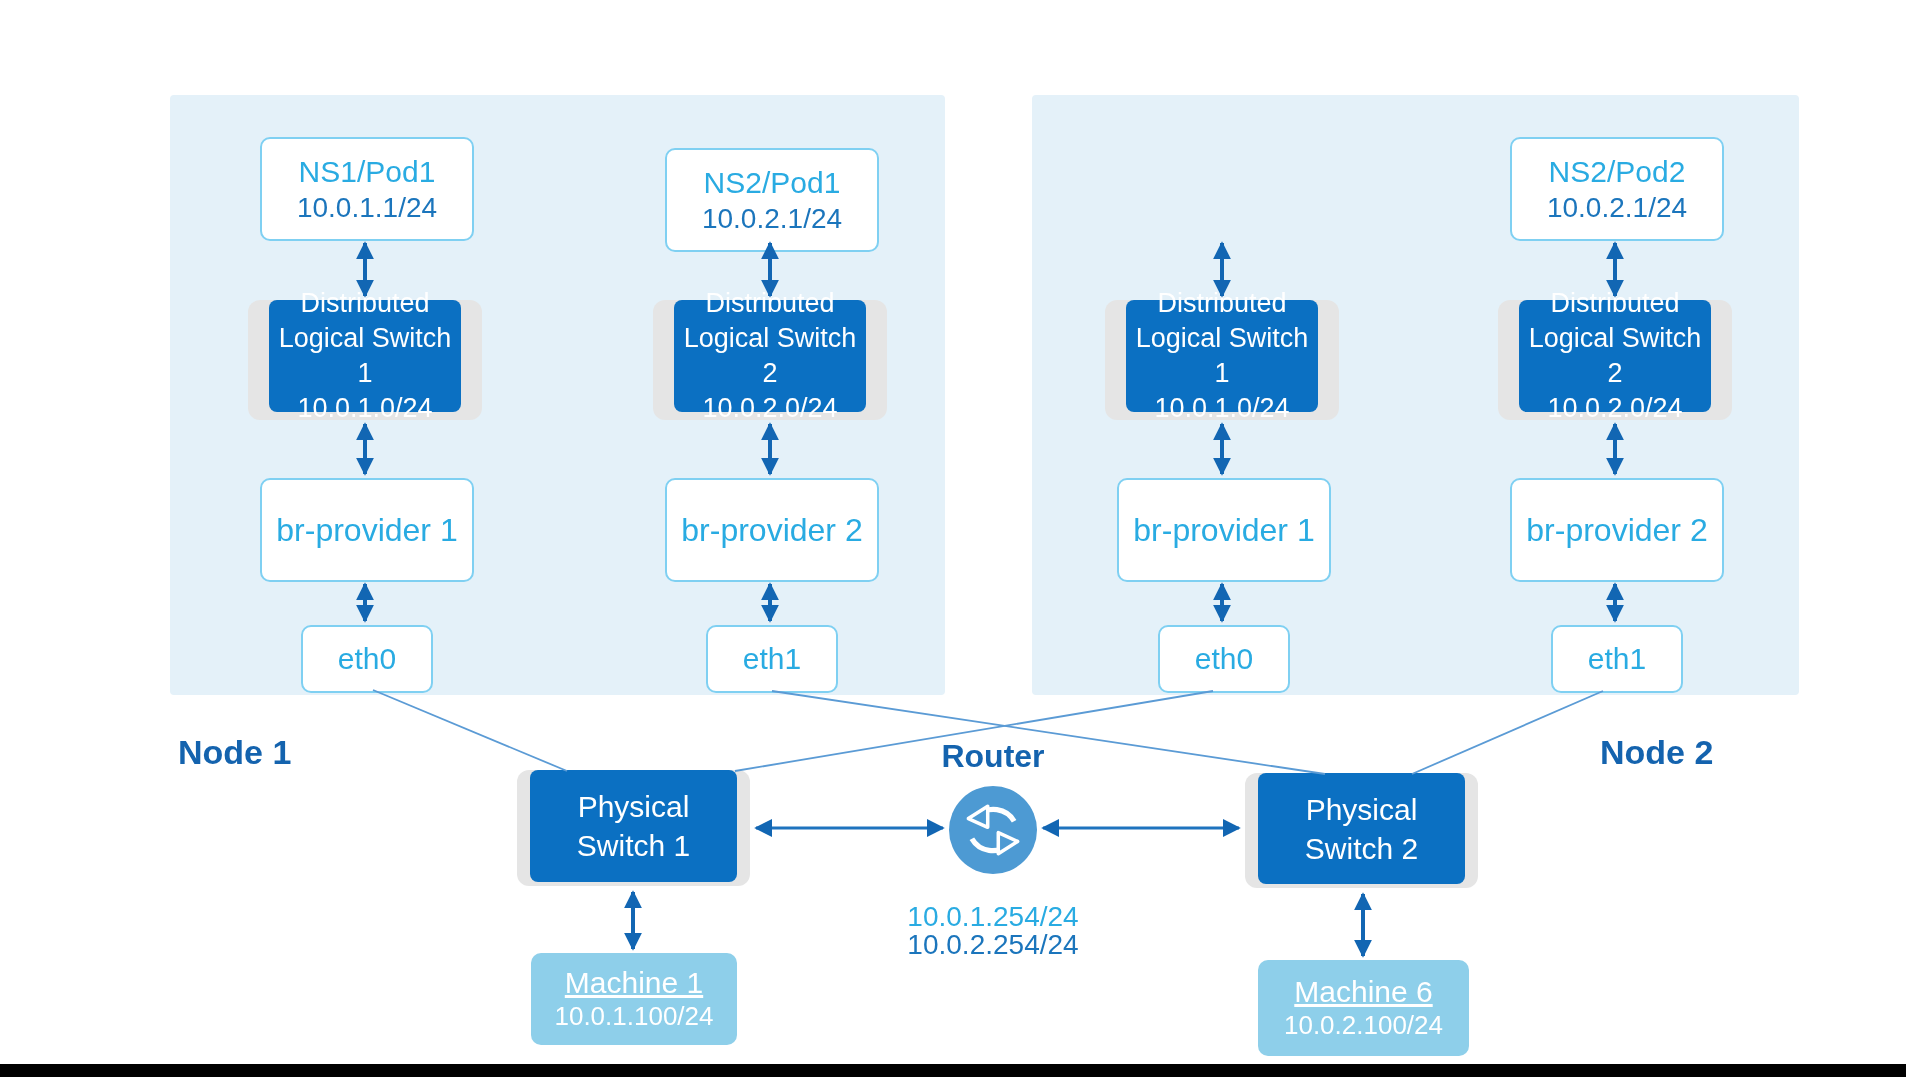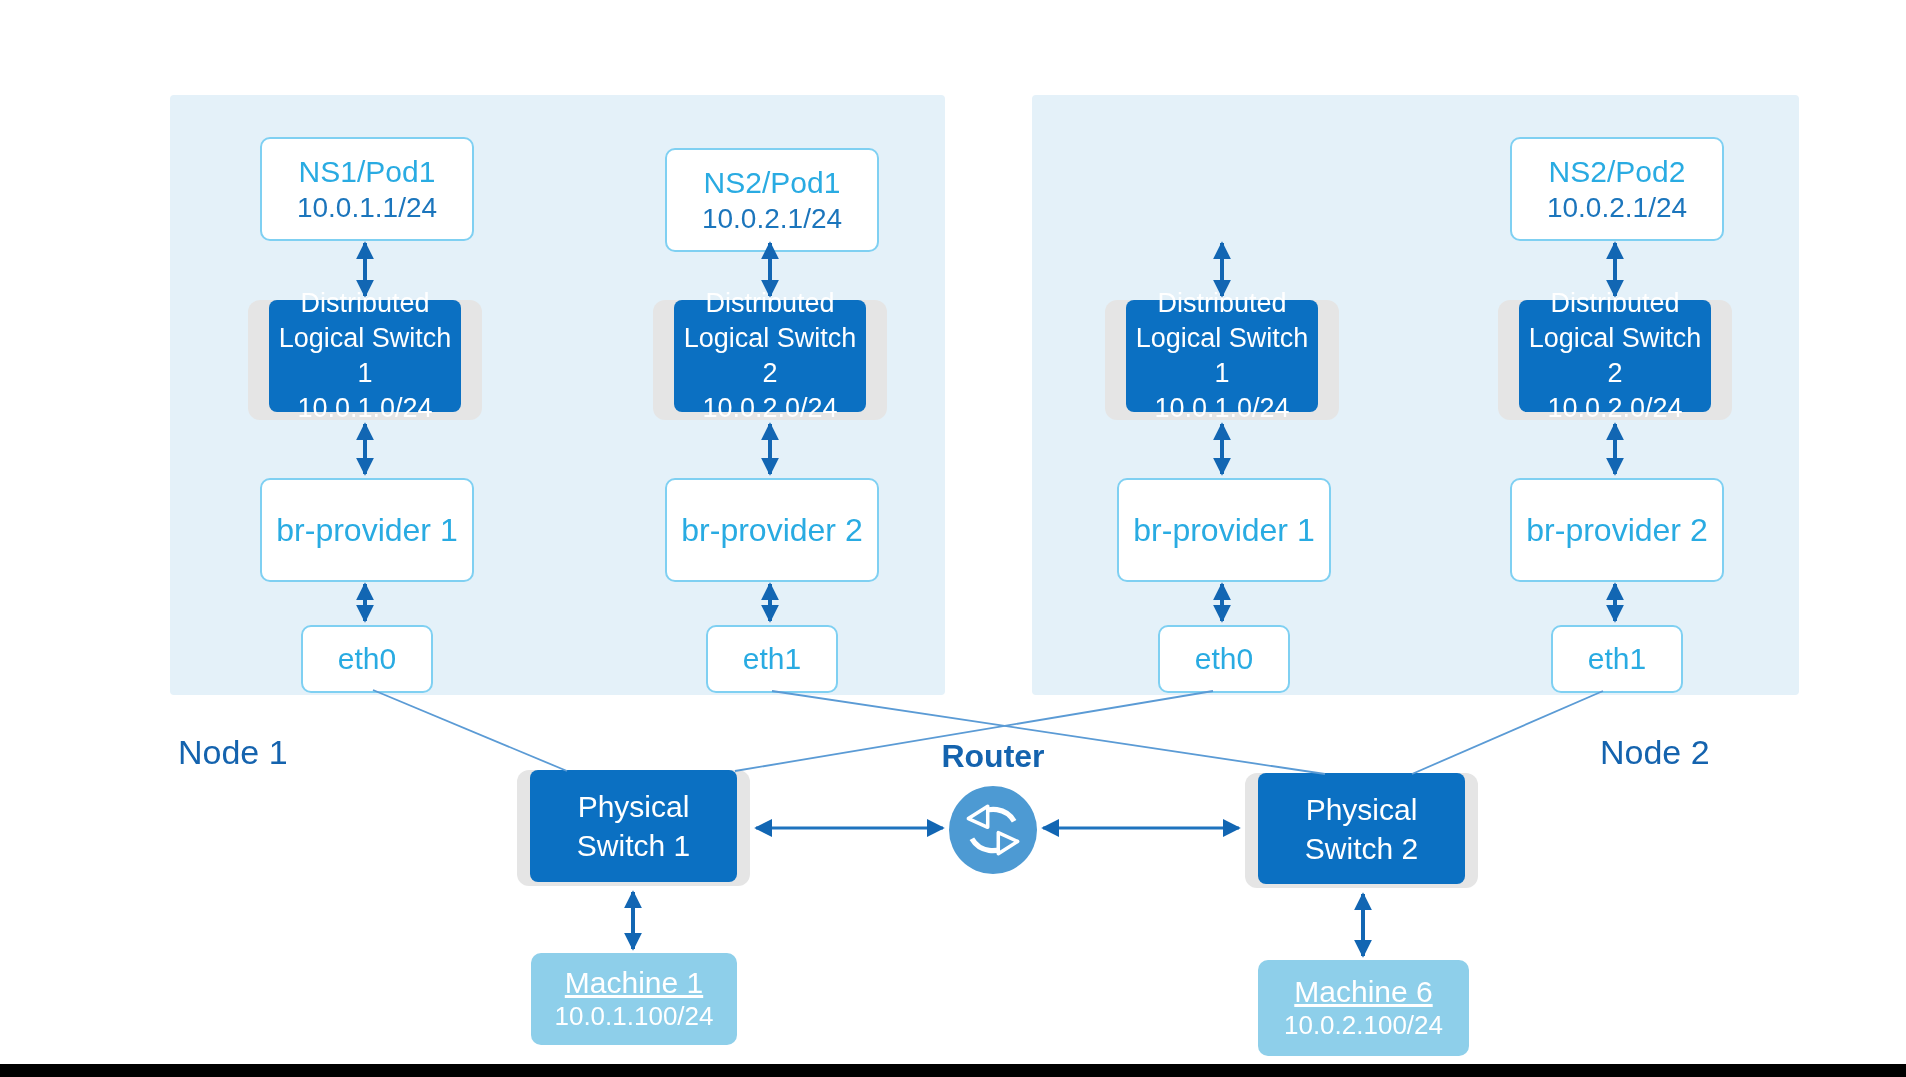--- a/index.html
+++ b/index.html
@@ -14,21 +14,21 @@
   .darkbox{position:absolute;background:#0b70c2;border-radius:8px;display:flex;flex-direction:column;
            align-items:center;justify-content:center;text-align:center;color:#ffffff;}
   .dls-line{font-size:27px;line-height:1.3;color:#ffffff;}
   .br-label{font-size:32px;color:#29abe2;}
   .eth-label{font-size:30px;color:#29abe2;}
   .ps-line{font-size:30px;line-height:1.3;color:#ffffff;}
   .machine{position:absolute;background:#8ecfea;border-radius:10px;display:flex;flex-direction:column;
            align-items:center;justify-content:center;text-align:center;color:#ffffff;}
   .machine-name{font-size:30px;line-height:1.2;color:#ffffff;text-decoration:underline;}
   .machine-ip{font-size:26px;line-height:1.2;color:#ffffff;}
-  .node-label{position:absolute;font-size:34px;font-weight:normal;color:#1463ae;}
+  .node-label{position:absolute;font-size:34px;font-weight:bold;color:#1463ae;}
   .router-label{position:absolute;font-size:32px;font-weight:bold;color:#1463ae;text-align:center;}
   .router-ips{position:absolute;font-size:28px;line-height:1.0;text-align:center;}
   .router-ip1{color:#29abe2;}
   .router-ip2{color:#1b75bc;}
   .router-circle{position:absolute;}
   svg.overlay{position:absolute;left:0;top:0;pointer-events:none;}
   .blackbar{position:absolute;left:0;top:1064px;width:1906px;height:13px;background:#000000;}
 </style>
 </head>
 <body>
@@ -125,20 +125,24 @@
   <div class="router-label" style="left:893px;top:738px;width:200px;">Router</div>
   <div class="router-circle" style="left:949px;top:786px;width:88px;height:88px;">
     <svg width="88" height="88" viewBox="0 0 100 100">
       <circle cx="50" cy="50" r="50" fill="#4d9ad3"></circle>
       <path d="M 74 40 A 27 27 0 0 0 32 34" fill="none" stroke="#ffffff" stroke-width="6"></path>
       <polygon points="22,37 44,23 44,47" fill="#4d9ad3" stroke="#ffffff" stroke-width="4" stroke-linejoin="round"></polygon>
       <path d="M 26 60 A 27 27 0 0 0 68 66" fill="none" stroke="#ffffff" stroke-width="6"></path>
       <polygon points="78,63 56,53 56,77" fill="#4d9ad3" stroke="#ffffff" stroke-width="4" stroke-linejoin="round"></polygon>
     </svg>
   </div>
+  <div class="router-ips" style="left:870px;top:903px;width:246px;">
+    <div class="router-ip1">10.0.1.254/24</div>
+    <div class="router-ip2">10.0.2.254/24</div>
+  </div>
 
   <div class="machine" style="left:531px;top:953px;width:206px;height:92px;">
     <div class="machine-name">Machine 1</div>
     <div class="machine-ip">10.0.1.100/24</div>
   </div>
   <div class="machine" style="left:1258px;top:960px;width:211px;height:96px;">
     <div class="machine-name">Machine 6</div>
     <div class="machine-ip">10.0.2.100/24</div>
   </div>
 

